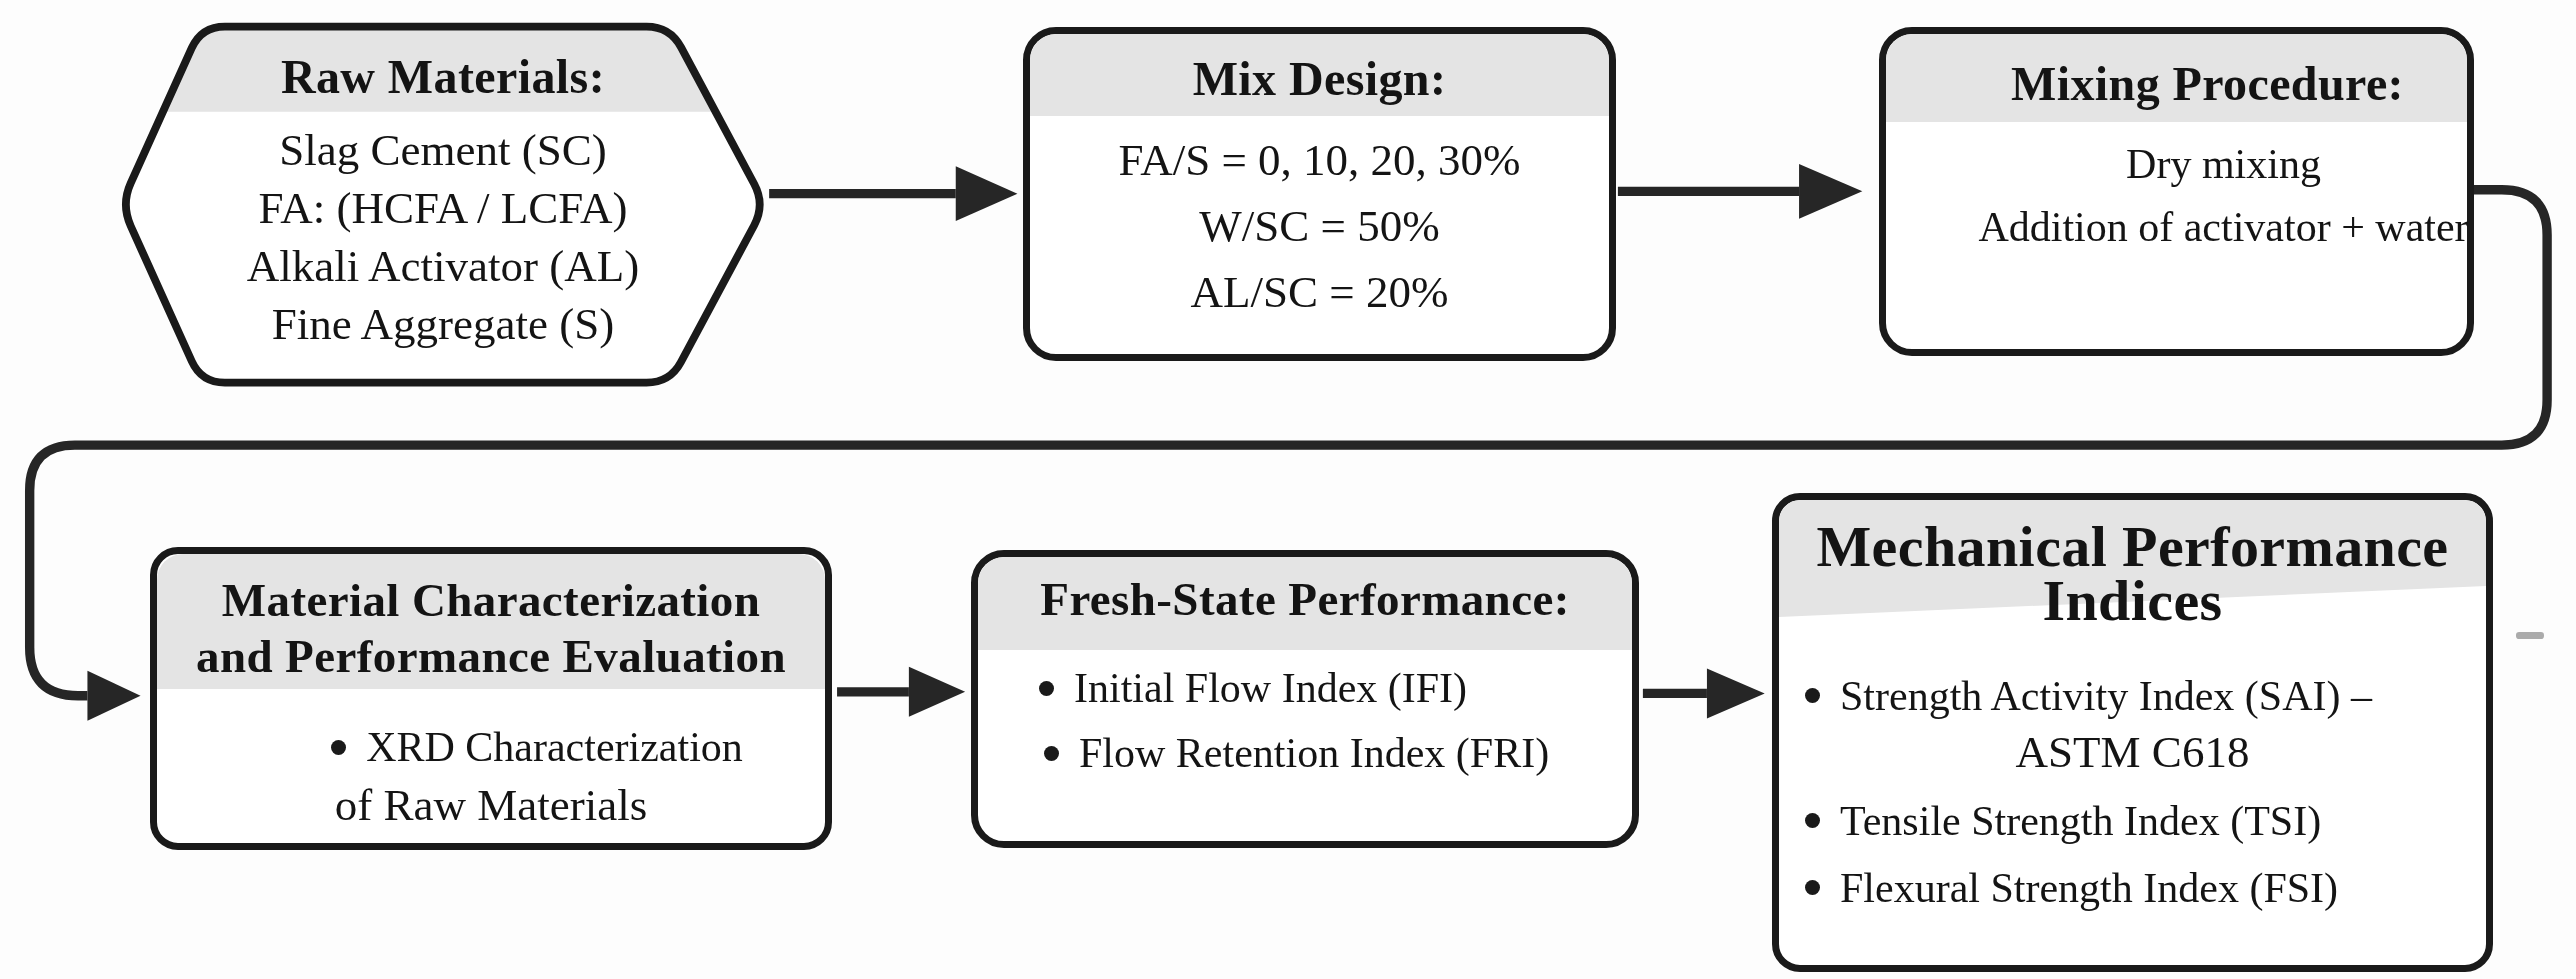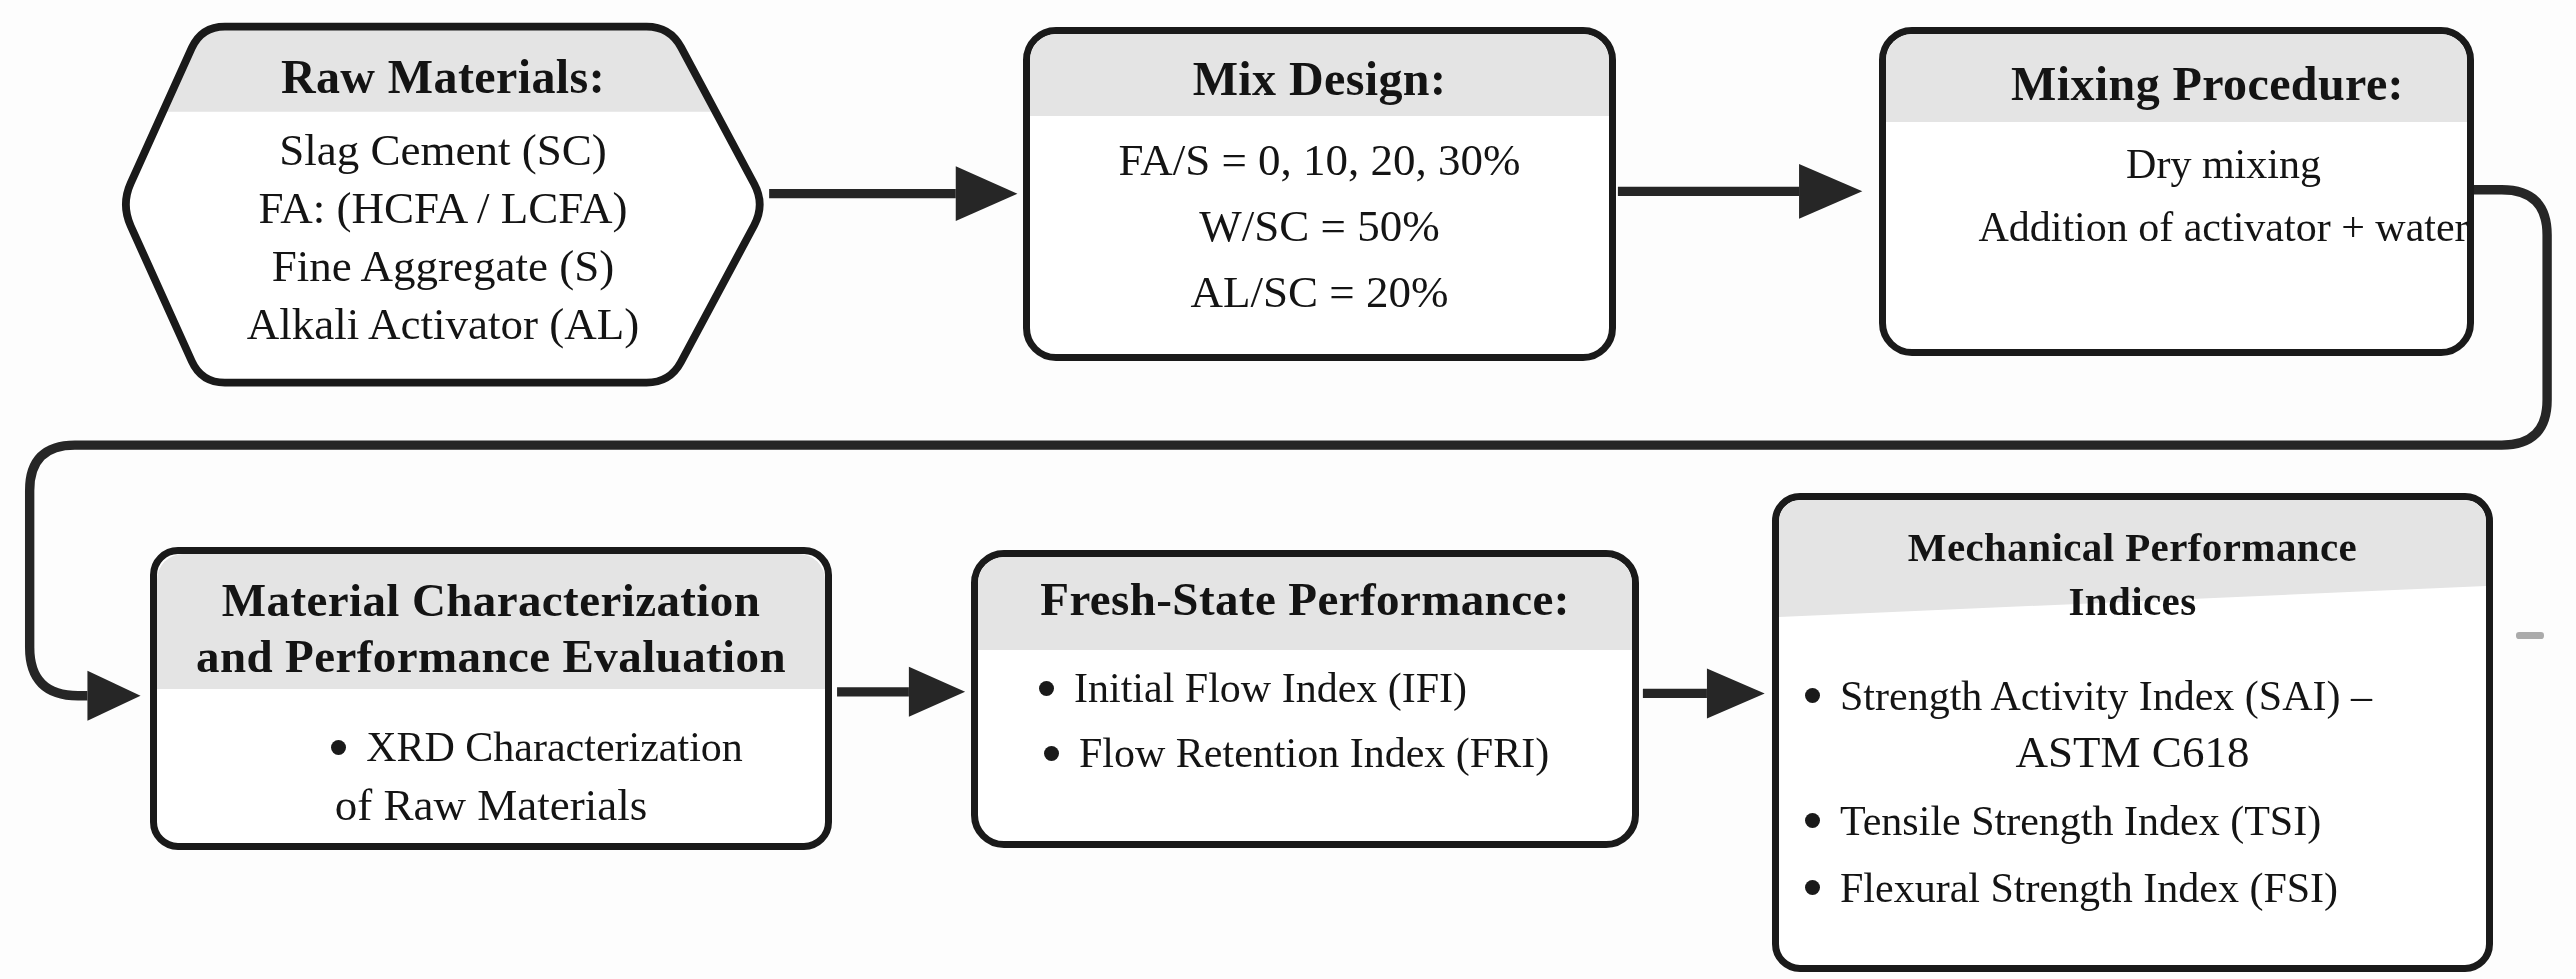--- a/index.html
+++ b/index.html
@@ -126,22 +126,22 @@
   </div>
 
   <div class="node" style="left:1772px; top:493px; width:721px; height:479px; border-radius:28px;">
     <div class="band" style="height:121px; border-radius:21px 21px 0 0; clip-path: polygon(0 0, 100% 0, 100% 86px, 0 117px);"></div>
   </div>
 
   <div class="txt title" style="left:121px; top:49px; width:644px;">Raw Materials:</div>
   <div class="txt body-lines" style="left:121px; top:121px; width:644px; line-height:58px;">
     <div>Slag Cement (SC)</div>
     <div>FA: (HCFA / LCFA)</div>
+    <div>Alkali Activator (AL)</div>
     <div>Fine Aggregate (S)</div>
-    <div>Alkali Activator (AL)</div>
   </div>
 
   <div class="txt title" style="left:1023px; top:51px; width:593px;">Mix Design:</div>
   <div class="txt body-lines" style="left:1023px; top:127px; width:593px; line-height:66px;">
     <div>FA/S = 0, 10, 20, 30%</div>
     <div>W/SC = 50%</div>
     <div>AL/SC = 20%</div>
   </div>
 
   <div class="txt title" style="left:1879px; top:56px; width:657px;">Mixing Procedure:</div>
@@ -163,21 +163,21 @@
   <div class="txt title" style="left:971px; top:573px; width:668px; font-size:47px; line-height:53px;">Fresh-State Performance:</div>
   <div class="bullet-row" style="left:1039px; top:660px; width:593px;">
     <span class="dot"></span>
     <span>Initial Flow Index (IFI)</span>
   </div>
   <div class="bullet-row" style="left:1044px; top:725px; width:593px;">
     <span class="dot"></span>
     <span>Flow Retention Index (FRI)</span>
   </div>
 
-  <div class="txt title" style="left:1772px; top:520px; width:721px; font-size:41px; line-height:54px;">
+  <div class="txt title" style="left:1772px; top:520px; width:721px; font-size:58px; line-height:54px;">
     <div>Mechanical Performance</div>
     <div>Indices</div>
   </div>
   <div class="bullet-row" style="left:1805px; top:668px; width:672px; height:55px;">
     <span class="dot"></span>
     <span>Strength Activity Index (SAI) –</span>
   </div>
   <div class="txt body-lines" style="left:1772px; top:725px; width:721px; line-height:55px;">ASTM C618</div>
   <div class="bullet-row" style="left:1805px; top:793px; width:672px; height:55px;">
     <span class="dot"></span>

